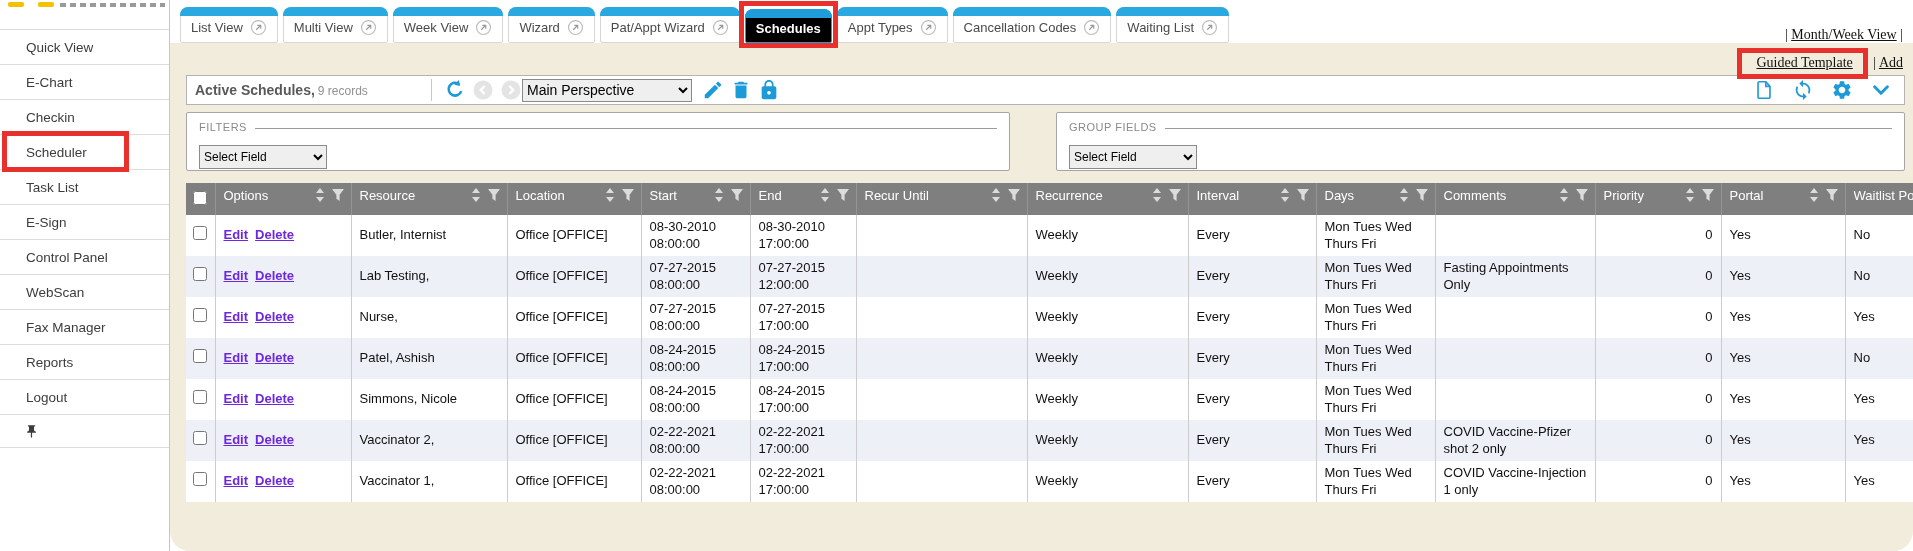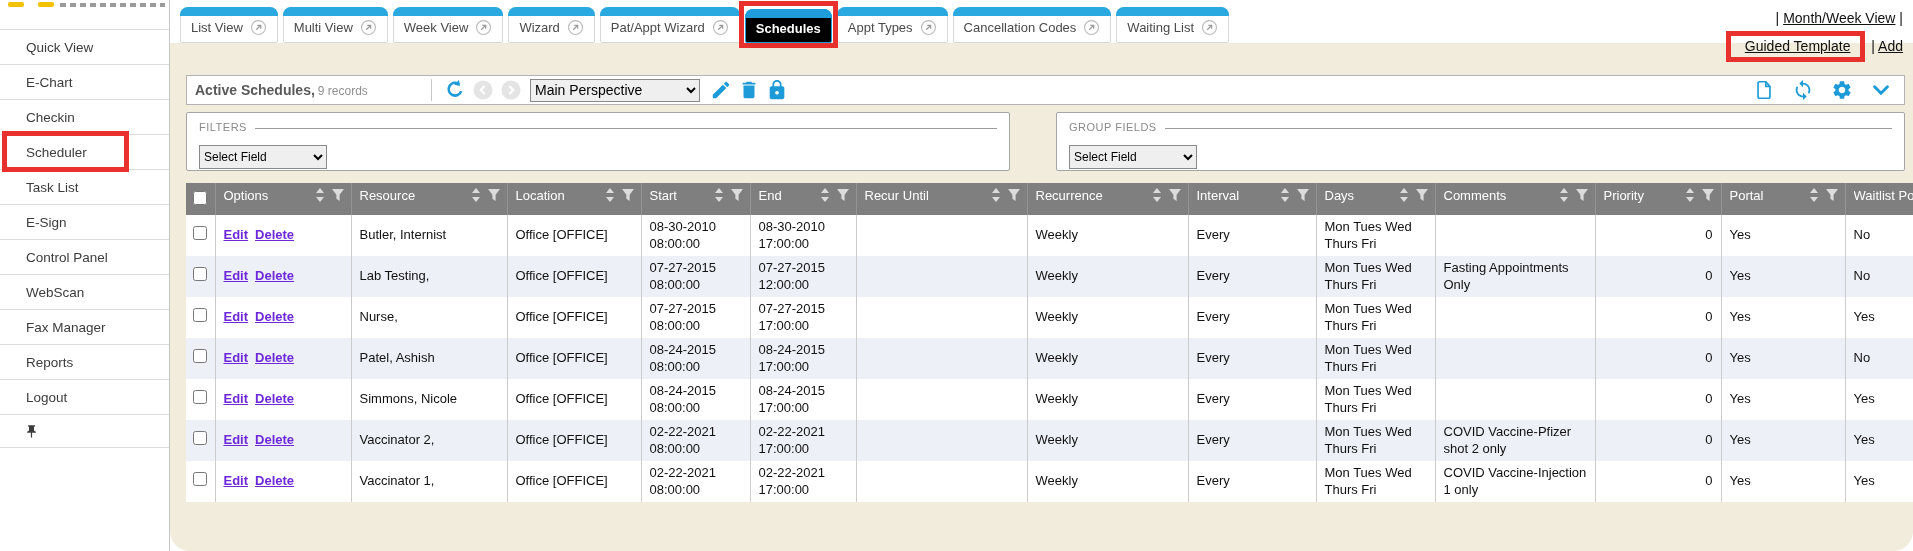--- a/index.html
+++ b/index.html
@@ -26,37 +26,37 @@
   .main { flex:1; background:#f1ecdb; position:relative;border-radius:20px; }
   .tabbar { height:43px; background:#fff; display:flex; align-items:flex-end; gap:5px; padding-left:10px; }
   .tab { position:relative; border:1px solid #d7d7d7; border-radius:8px 8px 2px 2px; background:#fff; flex:none; cursor:pointer; }
   .tab .cap { height:9px; margin:-1px -1px 0 -1px; background:#2aa8e0; border-radius:8px 8px 0 0; }
   .tab .tab-body { display:flex; align-items:center; gap:7px; padding:3px 10px 6px 10px; }
   .tab .tab-label { font-size:13px; color:#4a4a4a; white-space:nowrap; }
   .tab.active { background:#000000; border-color:#1f9ddb; }
   .tab.active .cap { background:#1f9ddb; }
   .tab.active .tab-label { color:#fff; font-weight:bold; }
 
-  .top-links { position:absolute; top:10px; right:10px; text-align:right; font-size:14px; color:#111; z-index:3; }
+  .top-links { position:absolute; top:27px; right:10px; text-align:right; font-size:14px; color:#111; z-index:3;font-family:Liberation Serif, serif; }
   .top-links a { color:#111; text-decoration:underline; cursor:pointer; }
   .top-links .line2 { margin-top:5px; }
   .red-wrap { display:inline-block; border:5px solid #e8312d; padding:2px 10px 3px 14px; margin-right:2px; }
 
   .panel { position:absolute; top:75px; left:16px; }
 
   
   .toolbar { width:1719px; height:30px; background:#fff; border:1px solid #b3b3b3;
     display:flex; align-items:center; padding:0 8px; }
   .tb-title { width:236px; white-space:nowrap; }
   .tb-title b { font-size:14px; color:#595959; }
   .tb-records { font-size:12px; color:#909090; margin-left:3px; }
   .vdiv { width:1px; height:22px; background:#c9c9c9; margin:0 12px 0 0; flex:none; }
   .tb-icon { width:22px; height:22px; flex:none; cursor:pointer; }
   .tb-icon + .tb-icon { margin-left:6px; }
-  .tb-select { height:23px; font-size:14px; border:1px solid #8a8a8a; margin:0 10px 0 8px;
+  .tb-select { height:23px; font-size:14px; border:1px solid #8a8a8a; margin:0 10px 0 0;
     min-width:170px; font-family:"Liberation Sans", sans-serif; }
   .tb-right { margin-left:auto; display:flex; align-items:center; gap:17px; margin-right:4px; }
   .tb-right .tb-icon + .tb-icon { margin-left:0; }
 
   
   .filter-row { display:flex; gap:46px; margin-top:7px; width:1719px; }
   .fbox { border:1px solid #a6a6a6; border-radius:2px; background:#fff; height:59px; padding:8px 12px 10px 12px; }
   .fbox.filters { width:824px; flex:none; }
   .fbox.groups { flex:1; }
   .fbox .lblrow { display:flex; align-items:center; gap:8px; }

